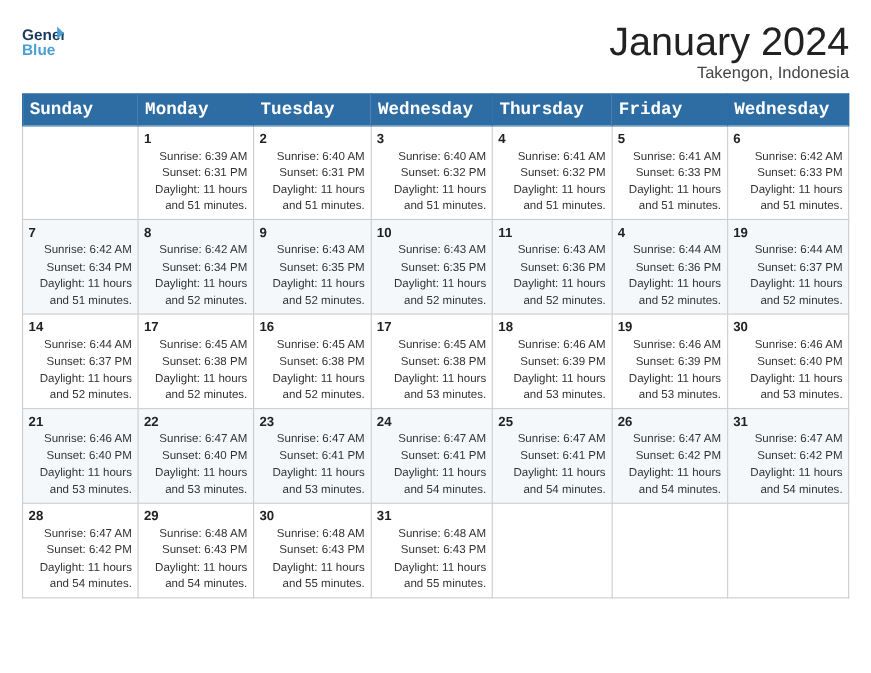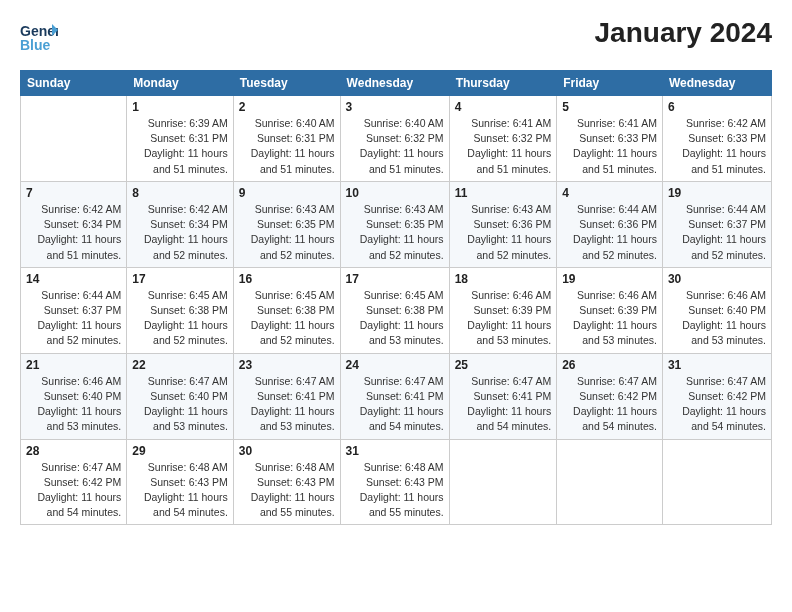--- a/index.html
+++ b/index.html
@@ -24,43 +24,44 @@
     }
     .logo-wrapper {
       display: flex;
       align-items: center;
       gap: 4px;
     }
     .title-block {
       text-align: right;
     }
     .month-title {
-      font-size: 28px;
-      font-weight: bold;
+      font-size: 36px;
+      font-weight: normal;
       color: #222;
       line-height: 1.1;
       text-align: right;
     }
     .location {
       font-size: 15px;
       color: #444;
     }
     .calendar-table {
       width: 100%;
       border-collapse: collapse;
       font-size: 11px;
     }
     .calendar-table thead tr th {
       background: #2e6da4;
       color: #fff;
       text-align: left;
       padding: 5px 6px;
-      font-size: 12px;
+      font-size: 16px;
       font-weight: bold;
       border: 1px solid #2e6da4;
+      font-family: Liberation Mono, monospace;
     }
     .calendar-table tbody tr td {
       border: 1px solid #ccc;
       vertical-align: top;
       padding: 4px 5px;
       width: 113px;
       min-height: 70px;
       background: #fff;
     }
     .calendar-table tbody tr:nth-child(even) td {
@@ -94,20 +95,21 @@
         <svg width="38" height="38" viewBox="0 0 38 38">
           <text x="0" y="18" font-family="Arial" font-weight="bold" font-size="14" fill="#1a3a5c">General</text>
           <text x="0" y="32" font-family="Arial" font-weight="bold" font-size="14" fill="#4a9fd4">Blue</text>
 
           <polygon points="32,6 38,12 32,18" fill="#4a9fd4"></polygon>
         </svg>
       </div>
     </div>
     <div class="title-block">
       <div class="month-title">January 2024</div>
+      <div class="location">Takengon, Indonesia</div>
     </div>
   </div>
 
   <table class="calendar-table">
     <thead>
       <tr>
       <th>Sunday</th>
           <th>Monday</th>
           <th>Tuesday</th>
           <th>Wednesday</th>

